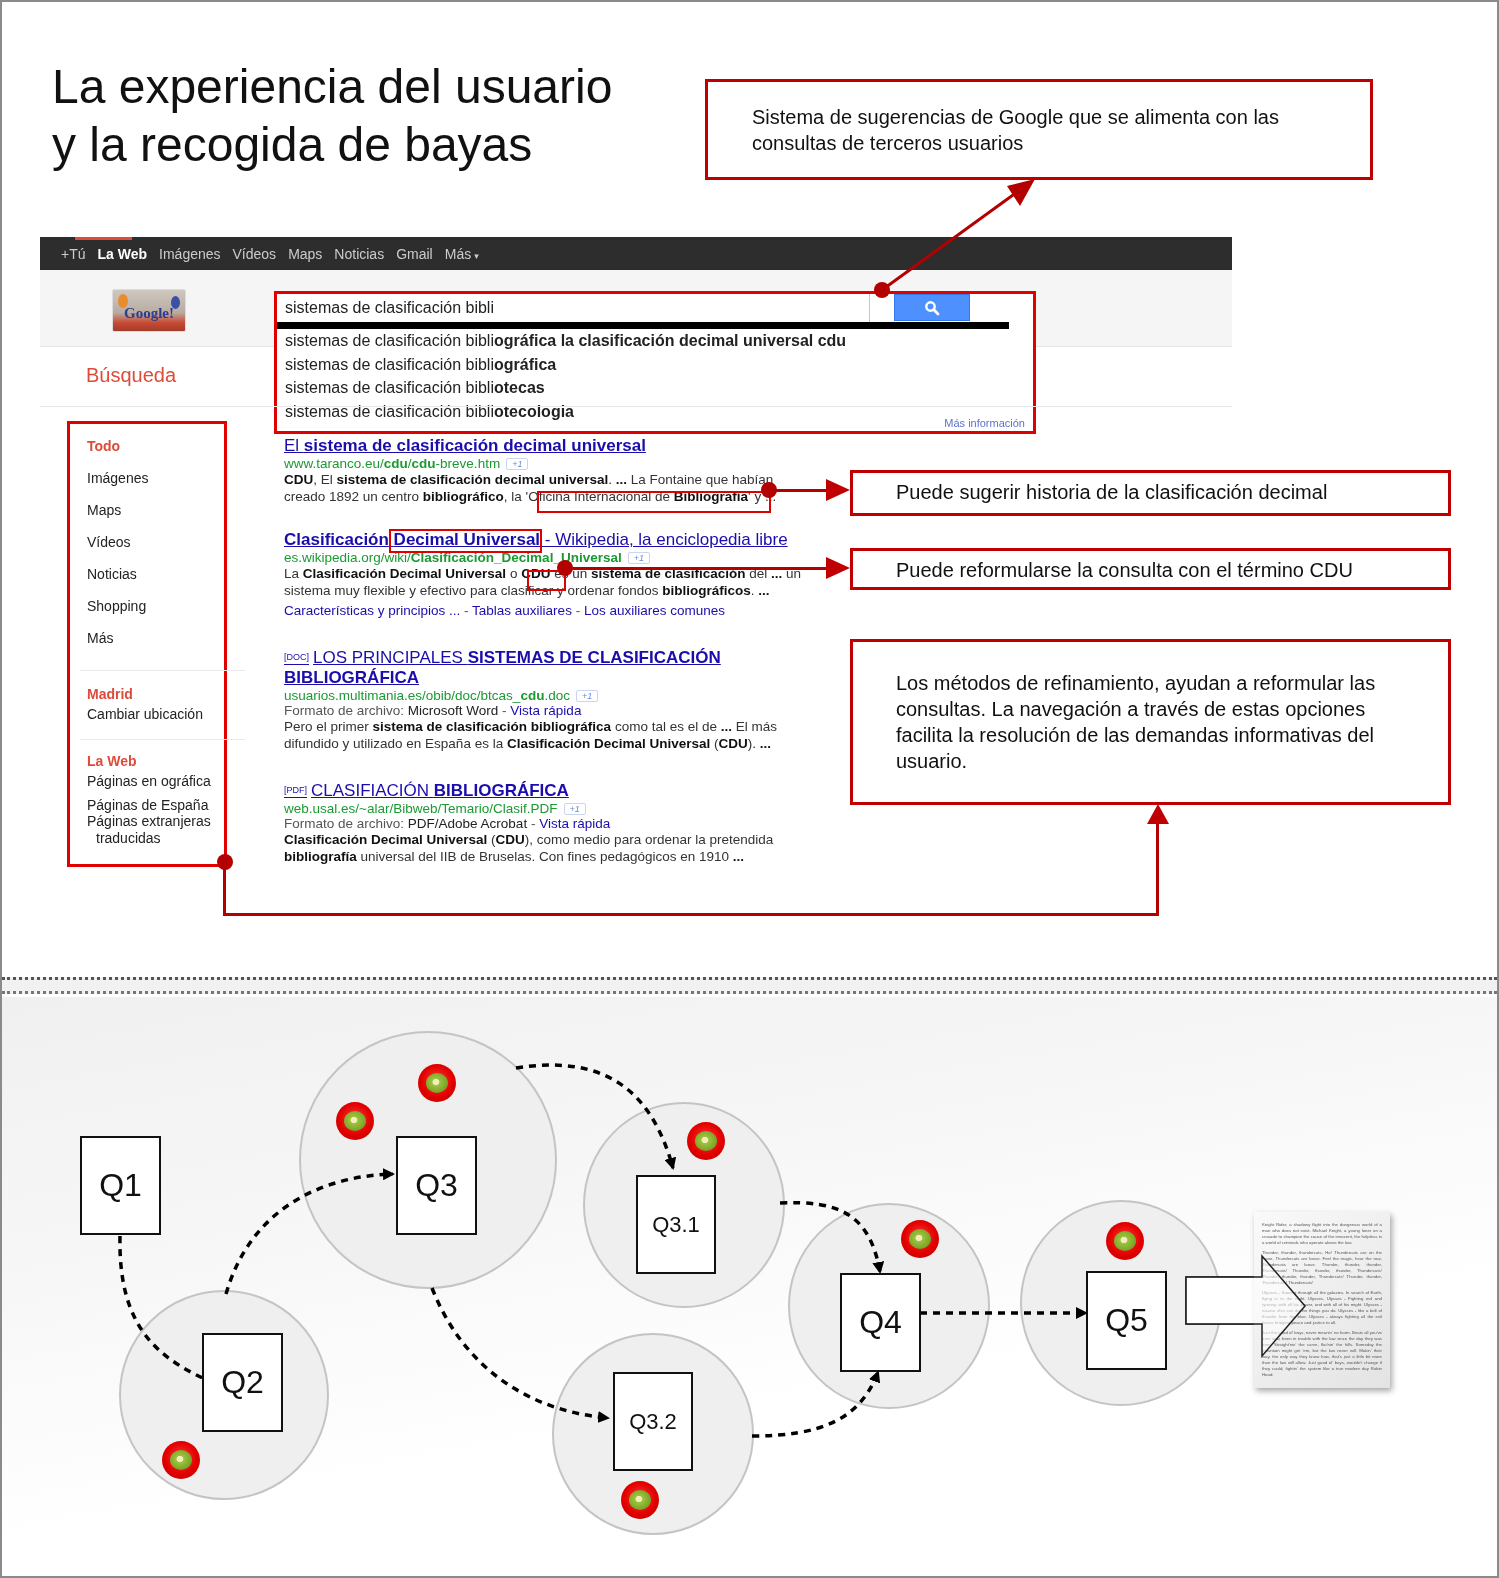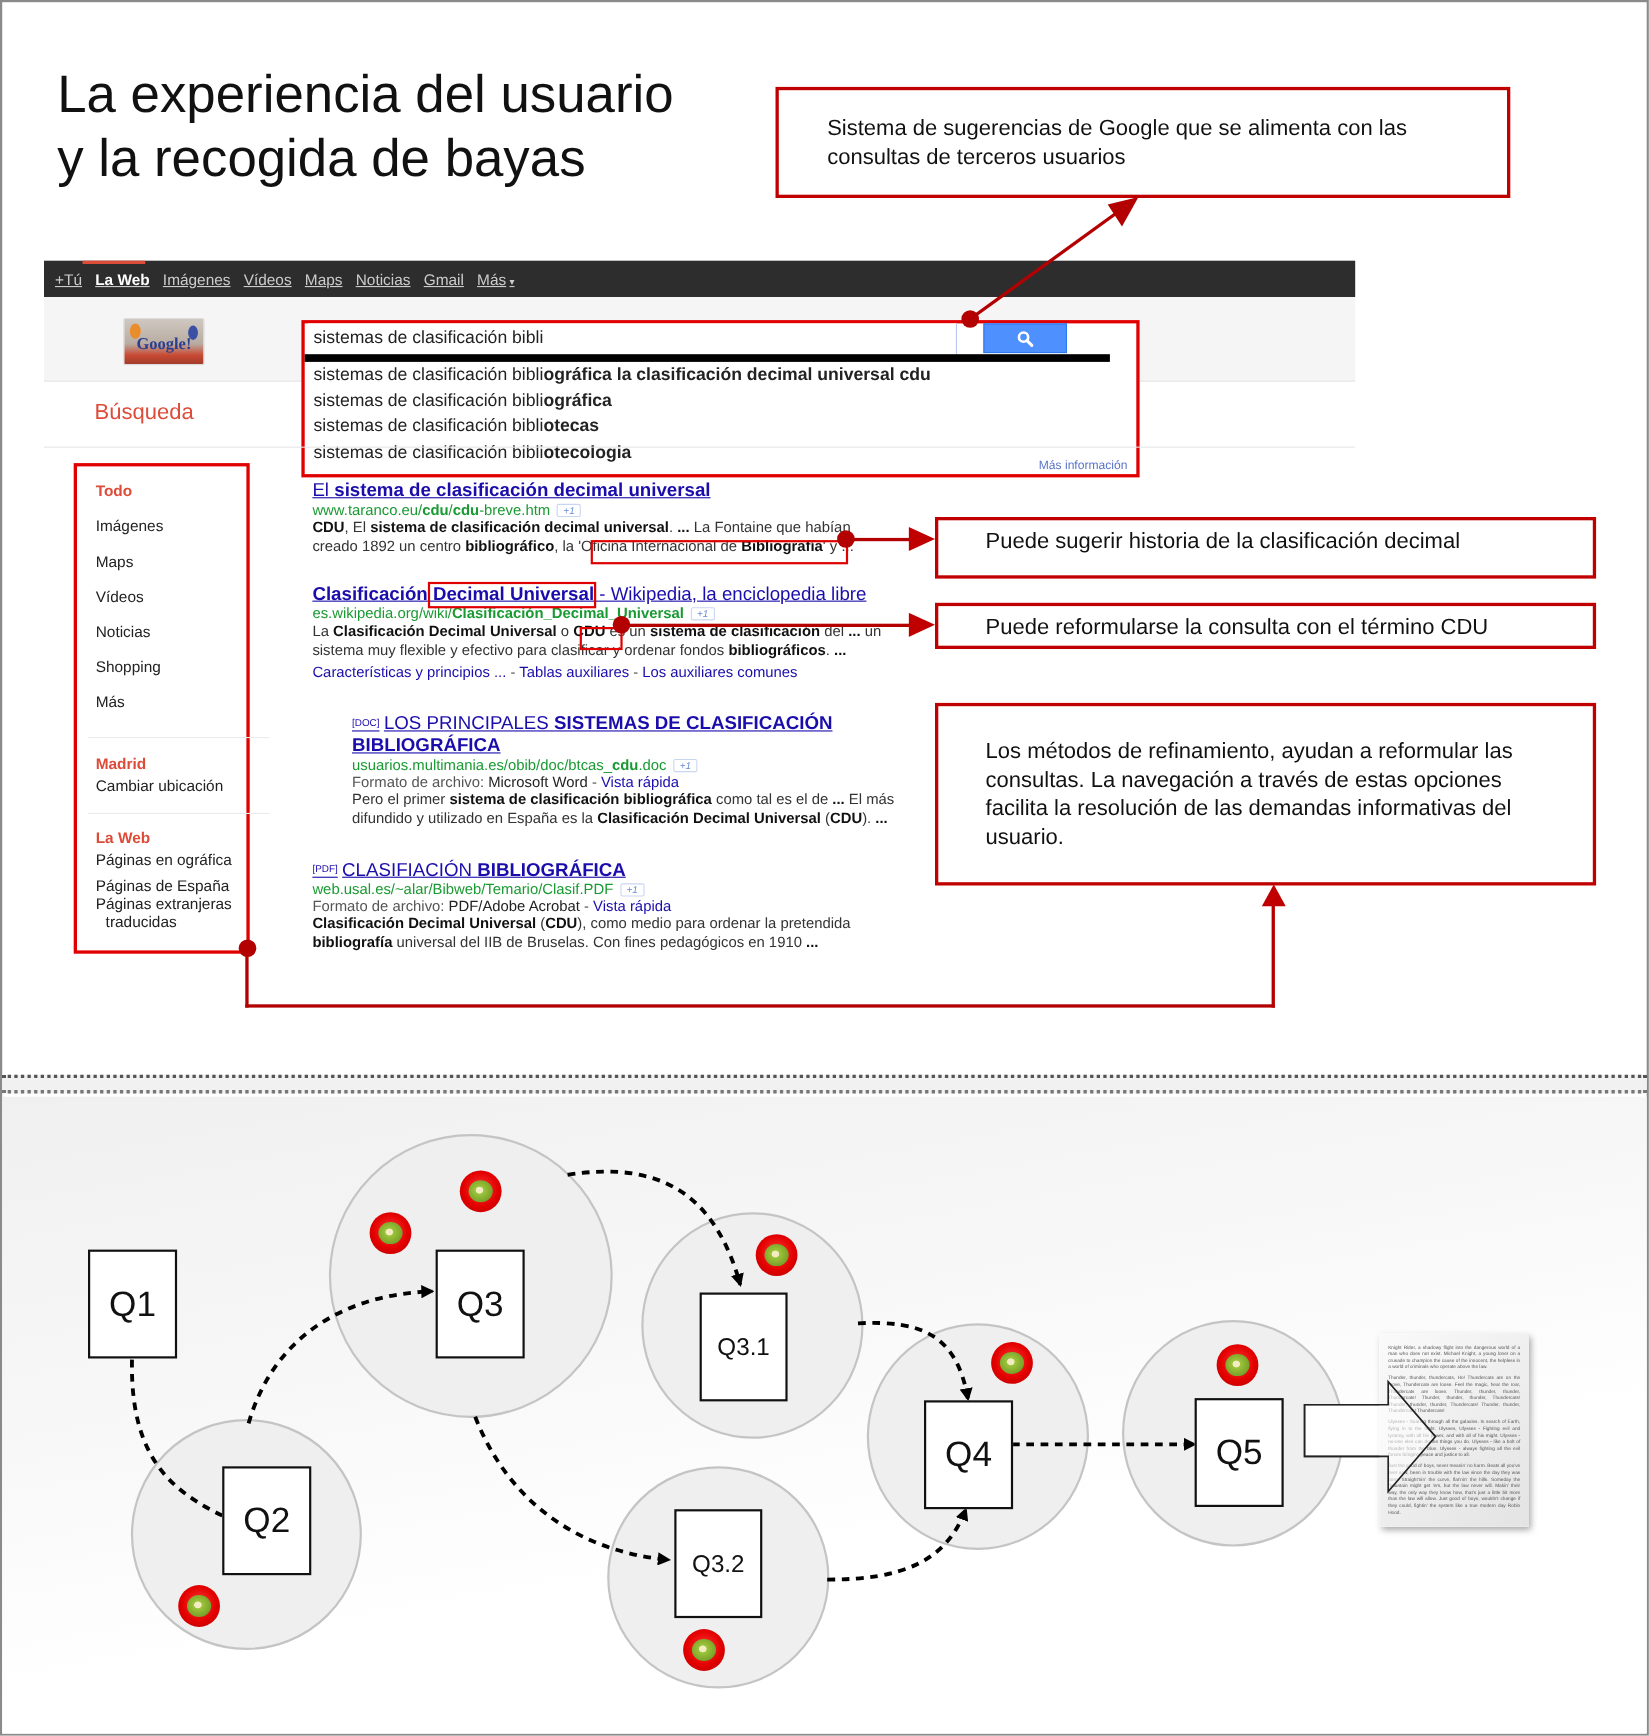--- a/index.html
+++ b/index.html
@@ -8,21 +8,21 @@
   .frame { position: absolute; left: 0; top: 0; width: 1499px; height: 1578px; border: 2px solid #8a8a8a; }
   .abs { position: absolute; }
 
   .title { left: 52px; top: 58px; font-size: 48px; line-height: 58px; color: #111; font-weight: normal; }
 
   .callout { border: 3px solid #c00000; background: #fff; font-size: 20px; line-height: 26px; color: #111; }
   .callout span { display: block; }
 
   
   .gbar { left: 40px; top: 237px; width: 1192px; height: 33px; background: #2d2d2d; }
-  .gbar-items { display: flex; gap: 12px; padding-left: 10px; height: 33px; align-items: center; font-size: 14px; color: #ccc; text-decoration: underline; }
+  .gbar-items { display: flex; gap: 12px; padding-left: 21px; height: 33px; align-items: center; font-size: 14px; color: #ccc; }
   .gbar-items .active { color: #fff; font-weight: bold; }
   .gbar-items .caret { font-size: 9px; margin-left: 3px; }
   .gbar-accent { left: 75px; top: 237px; width: 57px; height: 3px; background: #dd4b39; }
 
   .ghead { left: 40px; top: 270px; width: 1192px; height: 77px; background: #f5f5f5; border-bottom: 1px solid #e5e5e5; }
   .doodle { left: 112px; top: 289px; width: 74px; height: 43px; border-radius: 2px;
     background: linear-gradient(180deg,#cfc8c0 0%,#b8aca2 55%,#c94a33 80%,#a23b2a 100%); border: 1px solid #ddd; }
   .doodle .txt { position: absolute; left: 11px; top: 15px; font-size: 15px; font-weight: bold; color: #2a3d8f; font-family: "Liberation Serif", serif; }
   .doodle .b1 { position: absolute; left: 5px; top: 4px; width: 10px; height: 14px; border-radius: 50%; background: #e98d2c; }
   .doodle .b2 { position: absolute; left: 58px; top: 6px; width: 9px; height: 13px; border-radius: 50%; background: #3b4fa5; }
@@ -165,21 +165,21 @@
   <div class="r-snip"><b>CDU</b><span>, El </span><b>sistema de clasificación decimal universal</b><span>. </span><b>...</b><span> La Fontaine que habían</span></div>
   <div class="r-snip"><span>creado 1892 un centro </span><b>bibliográfico</b><span>, la '</span><span>Oficina Internacional de </span><b>Bibliografía</b><span>' y ...</span></div>
 </div>
 <div class="abs hl-box" style="left:537px;top:491px;width:234px;height:22px;"></div>
 <div class="abs dot" style="left:761px;top:482px;"></div>
 <div class="abs hline" style="left:769px;top:489px;width:60px;"></div>
 <svg class="abs" style="left:826px;top:479px;" width="24" height="22">
     <polygon points="0,0 24,11 0,22" fill="#c00000"></polygon>
   </svg>
 
-<div class="abs callout" style="left:850px;top:470px;width:601px;height:56px;padding:6px 0 0 43px;">
+<div class="abs callout" style="left:850px;top:470px;width:601px;height:46px;padding:6px 0 0 43px;">
   <span>Puede sugerir historia de la clasificación decimal</span>
 </div>
 
 <div class="abs result" style="left:284px;top:530px;">
   <div class="r-title"><b>Clasificación</b><span> </span><b>Decimal Universal</b><span> - Wikipedia, la enciclopedia libre</span></div>
   <div class="r-url"><span>es.wikipedia.org/wiki/</span><b>Clasificación_Decimal_Universal</b><span class="plus1">+1</span></div>
   <div class="r-snip"><span>La </span><b>Clasificación Decimal Universal</b><span> o </span><b>CDU</b><span> es un </span><b>sistema de clasificación</b><span> del </span><b>...</b><span> un</span></div>
   <div class="r-snip"><span>sistema muy flexible y efectivo para clasificar y ordenar fondos </span><b>bibliográficos</b><span>. </span><b>...</b></div>
   <div class="r-sitelinks" style="margin-top:4px;"><span>Características y principios ...</span><span style="color:#555"> - </span><span>Tablas auxiliares</span><span style="color:#555"> - </span><span>Los auxiliares comunes</span></div>
 </div>
@@ -188,21 +188,21 @@
 <div class="abs dot" style="left:557px;top:560px;"></div>
 <div class="abs hline" style="left:565px;top:567px;width:264px;"></div>
 <svg class="abs" style="left:826px;top:557px;" width="24" height="22">
     <polygon points="0,0 24,11 0,22" fill="#c00000"></polygon>
   </svg>
 
 <div class="abs callout" style="left:850px;top:548px;width:601px;height:42px;padding:6px 12px 0 43px;">
   <span>Puede reformularse la consulta con el término CDU</span>
 </div>
 
-<div class="abs result" style="left:284px;top:648px;margin-left:36px;">
+<div class="abs result" style="left:284px;top:648px;">
   <div class="r-title"><span class="ftype">[DOC]</span><span>LOS PRINCIPALES </span><b>SISTEMAS DE CLASIFICACIÓN</b></div>
   <div class="r-title"><b>BIBLIOGRÁFICA</b></div>
   <div class="r-url"><span>usuarios.multimania.es/obib/doc/btcas_</span><b>cdu</b><span>.doc</span><span class="plus1">+1</span></div>
   <div class="r-meta"><span>Formato de archivo: </span><span style="color:#222">Microsoft Word</span><span> - </span><span class="lnk">Vista rápida</span></div>
   <div class="r-snip"><span>Pero el primer </span><b>sistema de clasificación bibliográfica</b><span> como tal es el de </span><b>...</b><span> El más</span></div>
   <div class="r-snip"><span>difundido y utilizado en España es la </span><b>Clasificación Decimal Universal</b><span> (</span><b>CDU</b><span>). </span><b>...</b></div>
 </div>
 
 <div class="abs callout" style="left:850px;top:639px;width:601px;height:166px;padding:28px 0 0 43px;">
   <span>Los métodos de refinamiento, ayudan a reformular las</span>

